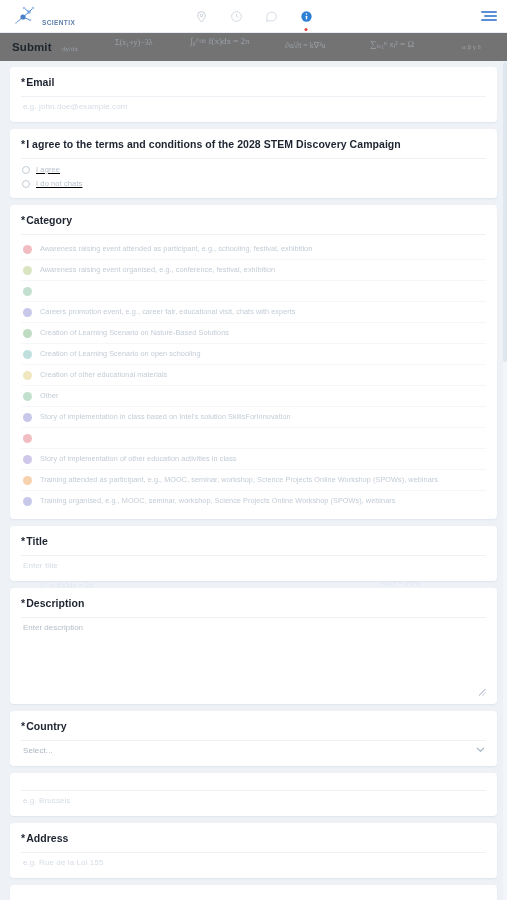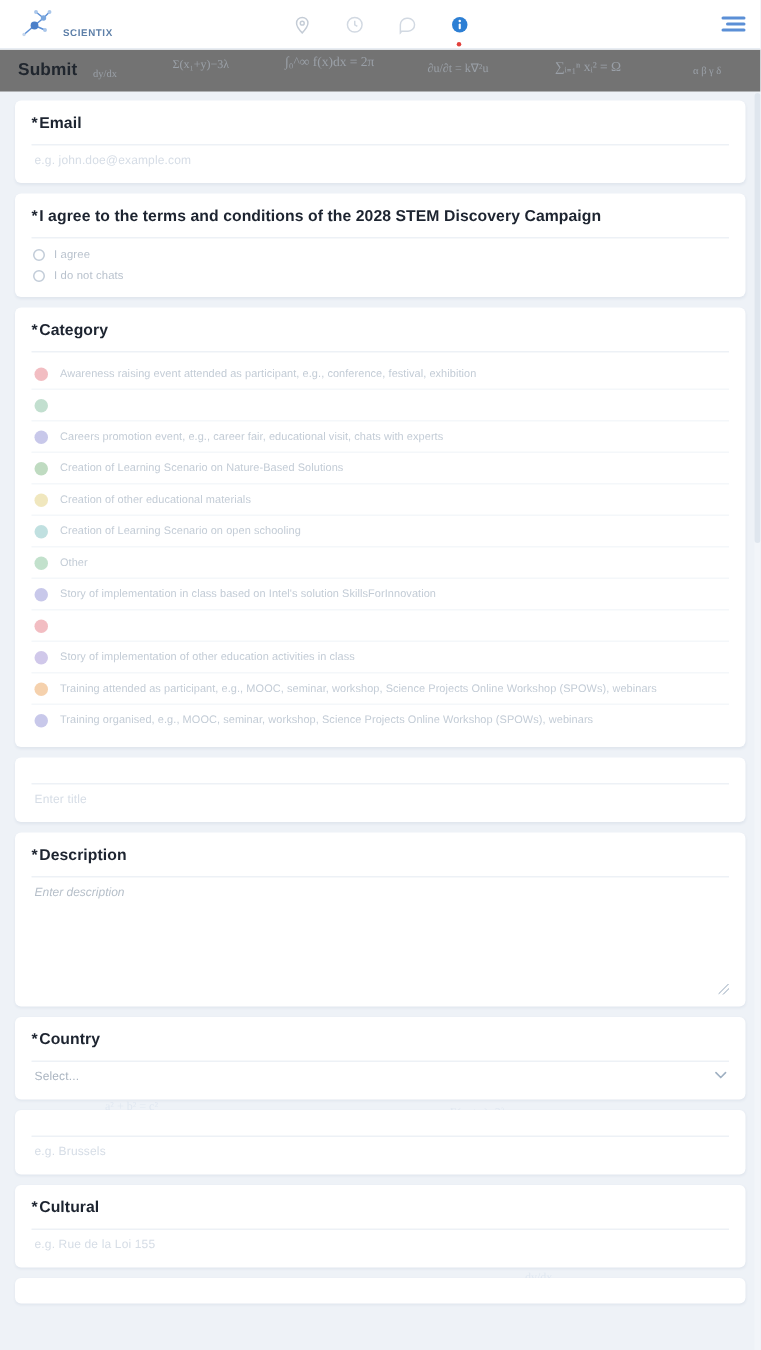--- a/index.html
+++ b/index.html
@@ -96,21 +96,21 @@
   .cat-text { font-size: 7.3px; color: #c3ccd6; letter-spacing: .05px; line-height: 1.1; }
 
   
   .select-row { display: flex; align-items: center; justify-content: space-between; }
   .chev { width: 11px; height: 11px; flex: none; }
   .chev svg { display: block; }
 
   
   .ta-card { padding-bottom: 8px; }
   .ta-box { position: relative; height: 78px; }
-  .ta-ph { font-size: 8px; color: #b6bfc9; padding: 5px 0 0 2px; font-style: italic; }
+  .ta-ph { font-size: 8px; color: #b6bfc9; padding: 5px 0 0 2px; }
   .resize-handle {
     position: absolute; right: 0px; bottom: 0px; width: 7px; height: 7px;
     background:
       linear-gradient(135deg, transparent 42%, #c9d2dc 42%, #c9d2dc 54%, transparent 54%),
       linear-gradient(135deg, transparent 66%, #c9d2dc 66%, #c9d2dc 78%, transparent 78%);
   }
 
   
   .scrollbar-track {
     position: absolute; top: 62px; right: 0; width: 4px; height: 838px;
@@ -224,63 +224,67 @@
       </div>
       <div class="field-line"></div>
       <div class="placeholder">e.g. john.doe@example.com</div>
     </div>
 
     <div class="card">
       <div class="label">
         <span class="req">*</span><span>I agree to the terms and conditions of the 2028 STEM Discovery Campaign</span>
       </div>
       <div class="field-line"></div>
-      <div style="padding-top:3px;">
+      <div style="padding-top:3px;text-decoration:underline;">
         <div class="radio-row">
           <span class="radio"></span>
           <span class="radio-label">I agree</span>
         </div>
         <div class="radio-row">
           <span class="radio"></span>
           <span class="radio-label">I do not chats</span>
         </div>
       </div>
     </div>
 
     <div class="card">
       <div class="label">
         <span class="req">*</span><span>Category</span>
       </div>
       <div class="field-line"></div>
       <div class="cat-list">
 
         <div class="cat-row">
           <span class="cat-dot" style="background:#e8868f"></span>
-          <span class="cat-text">Awareness raising event attended as participant, e.g., conference, festival, exhibition</span>
+          <span class="cat-text">Awareness raising event attended as participant, e.g., schooling, festival, exhibition</span>
+        </div>
+        <div class="cat-row">
+          <span class="cat-dot" style="background:#b9cf8e"></span>
+          <span class="cat-text">Awareness raising event organised, e.g., conference, festival, exhibition</span>
         </div>
         <div class="cat-row">
           <span class="cat-dot" style="background:#8fc4a8"></span>
         </div>
         <div class="cat-row">
           <span class="cat-dot" style="background:#9a9ad8"></span>
           <span class="cat-text">Careers promotion event, e.g., career fair, educational visit, chats with experts</span>
         </div>
         <div class="cat-row">
           <span class="cat-dot" style="background:#8bbd8e"></span>
           <span class="cat-text">Creation of Learning Scenario on Nature-Based Solutions</span>
         </div>
         <div class="cat-row">
+          <span class="cat-dot" style="background:#8cc7c7"></span>
+          <span class="cat-text">Creation of Learning Scenario on open schooling</span>
+        </div>
+        <div class="cat-row">
           <span class="cat-dot" style="background:#e3d489"></span>
           <span class="cat-text">Creation of other educational materials</span>
         </div>
         <div class="cat-row">
-          <span class="cat-dot" style="background:#8cc7c7"></span>
-          <span class="cat-text">Creation of Learning Scenario on open schooling</span>
-        </div>
-        <div class="cat-row">
           <span class="cat-dot" style="background:#8fc9a3"></span>
           <span class="cat-text">Other</span>
         </div>
         <div class="cat-row">
           <span class="cat-dot" style="background:#9a9ad8"></span>
           <span class="cat-text">Story of implementation in class based on Intel's solution SkillsForInnovation</span>
         </div>
         <div class="cat-row">
           <span class="cat-dot" style="background:#e8868f"></span>
         </div>
@@ -294,20 +298,23 @@
         </div>
         <div class="cat-row">
           <span class="cat-dot" style="background:#9a9ad8"></span>
           <span class="cat-text">Training organised, e.g., MOOC, seminar, workshop, Science Projects Online Workshop (SPOWs), webinars</span>
         </div>
 
       </div>
     </div>
 
     <div class="card">
+      <div class="label">
+        <span class="req">*</span><span>Title</span>
+      </div>
       <div class="field-line"></div>
       <div class="placeholder">Enter title</div>
     </div>
 
     <div class="card ta-card">
       <div class="label">
         <span class="req">*</span><span>Description</span>
       </div>
       <div class="field-line"></div>
       <div class="ta-box">
@@ -331,21 +338,21 @@
       </div>
     </div>
 
     <div class="card">
       <div class="field-line"></div>
       <div class="placeholder">e.g. Brussels</div>
     </div>
 
     <div class="card">
       <div class="label">
-        <span class="req">*</span><span>Cultural</span>
+        <span class="req">*</span><span>Address</span>
       </div>
       <div class="field-line"></div>
       <div class="placeholder">e.g. Rue de la Loi 155</div>
     </div>
 
     <div class="card">
       
       
       
     </div>

